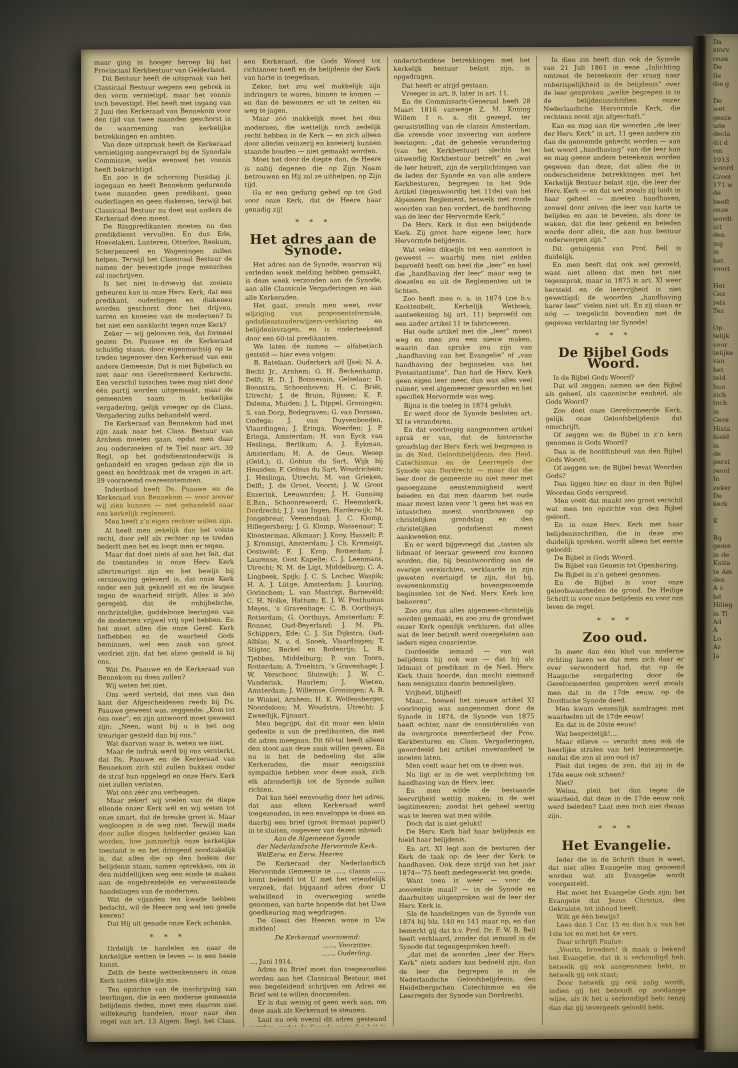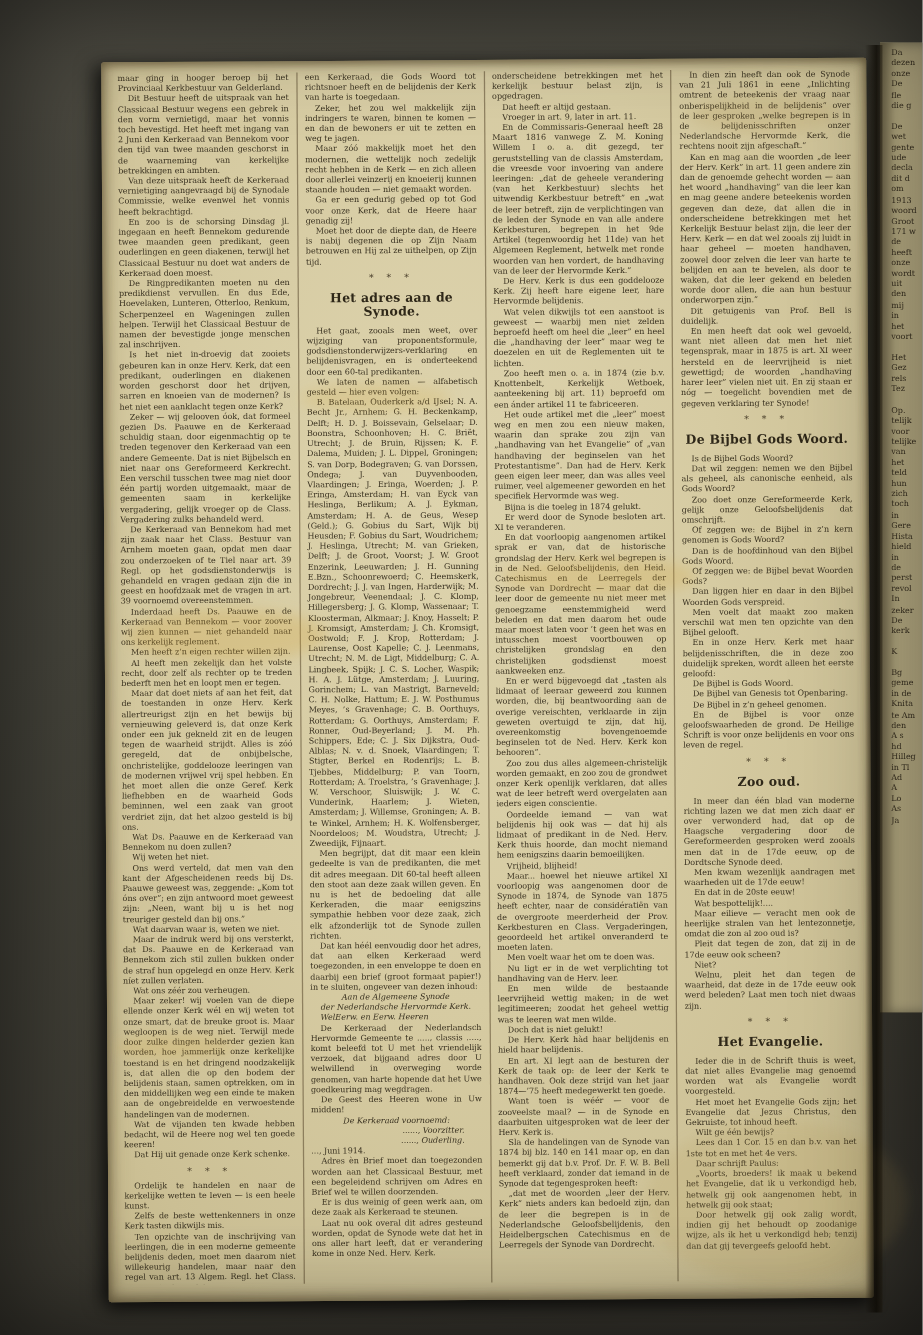--- a/index.html
+++ b/index.html
@@ -24,30 +24,30 @@
     text-align:justify;text-rendering:optimizeLegibility;
   }
   .col + .col{border-left:1px solid rgba(84,68,40,.55);}
   .blk{margin:0;}
   .p{text-indent:8px;}
   .pn{text-indent:0;}
   .pli{text-indent:8px;font-style:italic;}
   .pci{text-align:center;text-indent:0;font-style:italic;}
   .pri{text-align:right;text-indent:0;font-style:italic;padding-right:14px;}
   .h{
-    text-align:center;text-indent:0;font-weight:bold;font-size:10px;line-height:11px;
+    text-align:center;text-indent:0;font-weight:bold;font-size:13px;line-height:11px;
     margin:7px 0 5px;letter-spacing:.2px;color:#2e2718;
   }
   .sep{text-align:center;text-indent:0;font-size:7.5px;line-height:9px;margin:4px 0 3px;letter-spacing:4px;color:#453a26;}
   .gutter{
     position:absolute;left:692px;top:36px;width:14px;height:1014px;z-index:15;
     background:linear-gradient(90deg,rgba(18,14,6,0) 0%,rgba(18,14,6,.5) 40%,rgba(18,14,6,.78) 65%,rgba(35,28,14,.45) 100%);
   }
   .page2{
-    position:absolute;left:704px;top:34px;width:34px;height:776px;z-index:12;
+    position:absolute;left:704px;top:34px;width:34px;height:1018px;z-index:12;
     background:linear-gradient(90deg,#ad9f74 0%,#c3b78b 35%,#cdc093 100%);
     box-shadow:inset 7px 0 9px rgba(0,0,0,.38);
   }
   .frags{position:absolute;inset:4px 0 4px 9px;overflow:hidden;font-size:6.4px;line-height:8.4px;color:#3b3222;}
   .frag{white-space:nowrap;}
   .stain{position:absolute;border-radius:50%;filter:blur(5px);pointer-events:none;z-index:20;}
   .s1{left:18px;top:438px;width:160px;height:42px;background:rgba(208,164,58,.26);}
   .s2{left:318px;top:398px;width:155px;height:32px;background:rgba(208,164,58,.24);}
   .s3{left:158px;top:258px;width:120px;height:24px;background:rgba(208,164,58,.18);}
   .s4{left:8px;top:778px;width:95px;height:20px;background:rgba(208,164,58,.2);}
@@ -85,24 +85,25 @@
           <div class="blk p">Dat Hij uit genade onze Kerk schenke.</div>
           <div class="blk sep">*  *  *</div>
           <div class="blk p">Ordelijk te handelen en naar de kerkelijke wetten te leven — is een heele kunst.</div>
           <div class="blk p">Zelfs de beste wettenkenners in onze Kerk tasten dikwijls mis.</div>
           <div class="blk p">Ten opzichte van de inschrijving van leerlingen, die in een moderne gemeente belijdenis deden, moet men daarom niet willekeurig handelen, maar naar den regel van art. 13 Algem. Regl. het Class. Bestuur in de zaak kennen.</div>
         </div>
         <div class="col">
           <div class="blk pn">een Kerkeraad, die Gods Woord tot richtsnoer heeft en de belijdenis der Kerk van harte is toegedaan.</div>
           <div class="blk p">Zeker, het zou wel makkelijk zijn indringers te waren, binnen te komen — en dan de bewoners er uit te zetten en weg te jagen.</div>
           <div class="blk p">Maar zóó makkelijk moet het den modernen, die wettelijk noch zedelijk recht hebben in de Kerk — en zich alleen door allerlei veinzerij en knoeierij kunnen staande houden — niet gemaakt worden.</div>
+          <div class="blk p">Moet het door de diepte dan, de Heere is nabij degenen die op Zijn Naam betrouwen en Hij zal ze uithelpen, op Zijn tijd.</div>
           <div class="blk p">Ga er een gedurig gebed op tot God voor onze Kerk, dat de Heere haar genadig zij!</div>
-          <div class="blk p">Moet het door de diepte dan, de Heere is nabij degenen die op Zijn Naam betrouwen en Hij zal ze uithelpen, op Zijn tijd.</div>
           <div class="blk sep">*  *  *</div>
           <div class="blk h">Het adres aan de Synode.</div>
+          <div class="blk p">Het adres aan de Synode, waarvan wij verleden week melding hebben gemaakt, is deze week verzonden aan de Synode, aan alle Classicale Vergaderingen en aan alle Kerkeraden.</div>
           <div class="blk p">Het gaat, zooals men weet, over wijziging van proponentsformule, godsdienstonderwijzers-verklaring en belijdenisvragen, en is onderteekend door een 60-tal predikanten.</div>
           <div class="blk p">We laten de namen — alfabetisch gesteld — hier even volgen:</div>
           <div class="blk p">B. Batelaan, Ouderkerk a/d IJsel; N. A. Becht Jr., Arnhem; G. H. Beckenkamp, Delft; H. D. J. Boissevain, Gelselaar; D. Boonstra, Schoonhoven; H. C. Briët, Utrecht; J. de Bruin, Rijssen; K. F. Dalema, Muiden; J. L. Dippel, Groningen; S. van Dorp, Bodegraven; G. van Dorssen, Ondega; J. van Duyvenbooden, Vlaardingen; J. Eringa, Woerden; J. P. Eringa, Amsterdam; H. van Eyck van Heslinga, Berlikum; A. J. Eykman, Amsterdam; H. A. de Geus, Wesep (Geld.); G. Gobius du Sart, Wijk bij Heusden; F. Gobius du Sart, Woudrichem; J. Heslinga, Utrecht; M. van Grieken, Delft; J. de Groot, Voorst; J. W. Groot Enzerink, Leeuwarden; J. H. Gunning E.Bzn., Schoonrewoerd; C. Heemskerk, Dordrecht; J. J. van Ingen, Harderwijk; M. Jongebreur, Veenendaal; J. C. Klomp, Hillegersberg; J. G. Klomp, Wassenaar; T. Kloosterman, Alkmaar; J. Knoy, Hasselt; P. J. Kromsigt, Amsterdam; J. Ch. Kromsigt, Oostwold; F. J. Krop, Rotterdam; J. Laurense, Oost Kapelle; C. J. Leenmans, Utrecht; N. M. de Ligt, Middelburg; C. A. Lingbeek, Spijk; J. C. S. Locher, Waspik; H. A. J. Lütge, Amsterdam; J. Luuring, Gorinchem; L. van Mastrigt, Barneveld; C. H. Nolke, Hattum; E. J. W. Posthumus Meyes, ’s Gravenhage; C. B. Oorthuys, Rotterdam; G. Oorthuys, Amsterdam; F. Ronner, Oud-Beyerland; J. M. Ph. Schippers, Ede; C. J. Six Dijkstra, Oud-Alblas; N. v. d. Snoek, Vlaardingen; T. Stigter, Berkel en Rodenrijs; L. B. Tjebbes, Middelburg; P. van Toorn, Rotterdam; A. Troelstra, ’s Gravenhage; J. W. Verschoor, Sluiswijk; J. W. C. Vunderink, Haarlem; J. Wieten, Amsterdam; J. Willemse, Groningen; A. B. te Winkel, Arnhem; H. K. Wolfensberger, Noordeloos; M. Woudstra, Utrecht; J. Zweedijk, Fijnaart.</div>
           <div class="blk p">Men begrijpt, dat dit maar een klein gedeelte is van de predikanten, die met dit adres meegaan. Dit 60-tal heeft alleen den stoot aan deze zaak willen geven. En nu is het de bedoeling dat alle Kerkeraden, die maar eenigszins sympathie hebben voor deze zaak, zich elk afzonderlijk tot de Synode zullen richten.</div>
           <div class="blk p">Dat kan héél eenvoudig door het adres, dat aan elken Kerkeraad werd toegezonden, in een enveloppe te doen en daarbij een brief (groot formaat papier!) in te sluiten, ongeveer van dezen inhoud:</div>
           <div class="blk pci">Aan de Algemeene Synode</div>
           <div class="blk pci">der Nederlandsche Hervormde Kerk.</div>
           <div class="blk pli">WelEerw. en Eerw. Heeren</div>
           <div class="blk p">De Kerkeraad der Nederlandsch Hervormde Gemeente te ....., classis ....., komt beleefd tot U met het vriendelijk verzoek, dat bijgaand adres door U welwillend in overweging worde genomen, van harte hopende dat het Uwe goedkeuring mag wegdragen.</div>
           <div class="blk p">De Geest des Heeren wone in Uw midden!</div>
@@ -112,21 +113,21 @@
           <div class="blk pn">..., Juni 1914.</div>
           <div class="blk p">Adres èn Brief moet dan toegezonden worden aan het Classicaal Bestuur, met een begeleidend schrijven om Adres en Brief wel te willen doorzenden.</div>
           <div class="blk p">Er is dus weinig of geen werk aan, om deze zaak als Kerkeraad te steunen.</div>
           <div class="blk p">Laat nu ook overal dit adres gesteund worden, opdat de Synode wete dat het in ons aller hart leeft, dat er verandering kome in onze Ned. Herv. Kerk.</div>
         </div>
         <div class="col">
           <div class="blk pn">onderscheidene betrekkingen met het kerkelijk bestuur belast zijn, is opgedragen.</div>
           <div class="blk p">Dat heeft er altijd gestaan.</div>
           <div class="blk p">Vroeger in art. 9, later in art. 11.</div>
           <div class="blk p">En de Commissaris-Generaal heeft 28 Maart 1816 vanwege Z. M. Koning Willem I o. a. dit gezegd, ter geruststelling van de classis Amsterdam, die vreesde voor invoering van andere leeringen: „dat de geheele verandering (van het Kerkbestuur) slechts het uitwendig Kerkbestuur betreft” en „wat de leer betreft, zijn de verplichtingen van de leden der Synode en van alle andere Kerkbesturen, begrepen in het 9de Artikel (tegenwoordig het 11de) van het Algemeen Reglement, hetwelk met ronde woorden van hen vordert, de handhaving van de leer der Hervormde Kerk.”</div>
-          <div class="blk p">De Herv. Kerk is dus een goddelooze Kerk. Zij heeft hare eigene leer, hare Hervormde belijdenis.</div>
+          <div class="blk p">De Herv. Kerk is dus een belijdende Kerk. Zij groot hare eigene leer, hare Hervormde belijdenis.</div>
           <div class="blk p">Wat velen dikwijls tot een aanstoot is geweest — waarbij men niet zelden beproefd heeft om heel die „leer” en heel die „handhaving der leer” maar weg te doezelen en uit de Reglementen uit te lichten.</div>
           <div class="blk p">Zoo heeft men o. a. in 1874 (zie b.v. Knottenbelt, Kerkelijk Wetboek, aanteekening bij art. 11) beproefd om een ánder artikel 11 te fabriceeren.</div>
           <div class="blk p">Het oude artikel met die „leer” moest weg en men zou een nieuw maken, waarin dan sprake zou zijn van „handhaving van het Evangelie” of „van handhaving der beginselen van het Protestantisme”. Dan had de Herv. Kerk geen eigen leer meer, dan was alles veel ruimer, veel algemeener geworden en het specifiek Hervormde was weg.</div>
           <div class="blk p">Bijna is die toeleg in 1874 gelukt.</div>
           <div class="blk p">Er werd door de Synode besloten art. XI te veranderen.</div>
           <div class="blk p">En dat voorloopig aangenomen artikel sprak er van, dat de historische grondslag der Herv. Kerk wel begrepen is in de Ned. Geloofsbelijdenis, den Heid. Catechismus en de Leerregels der Synode van Dordrecht — maar dat die leer door de gemeente nu niet meer met genoegzame eenstemmigheid werd beleden en dat men daarom het oude maar moest laten voor ’t geen het was en intusschen moest voortbouwen op christelijken grondslag en den christelijken godsdienst moest aankweeken enz.</div>
           <div class="blk p">En er werd bijgevoegd dat „tasten als lidmaat of leeraar geweerd zou kunnen worden, die, bij beantwoording aan de overige vereischten, verklaarde in zijn geweten overtuigd te zijn, dat hij, overeenkomstig bovengenoemde beginselen tot de Ned. Herv. Kerk kon behooren”.</div>
           <div class="blk p">Zoo zou dus alles algemeen-christelijk worden gemaakt, en zoo zou de grondwet onzer Kerk openlijk verklaren, dat alles wat de leer betreft werd overgelaten aan ieders eigen conscientie.</div>
           <div class="blk p">Oordeelde iemand — van wat belijdenis hij ook was — dat hij als lidmaat of predikant in de Ned. Herv. Kerk thuis hoorde, dan mocht niemand hem eenigszins daarin bemoeilijken.</div>
           <div class="blk p">Vrijheid, blijheid!</div>
@@ -148,21 +149,21 @@
           <div class="blk p">En men heeft dat ook wel gevoeld, want niet alleen dat men het niet tegensprak, maar in 1875 is art. XI weer hersteld en de leervrijheid is niet gewettigd; de woorden „handhaving harer leer” vielen niet uit. En zij staan er nóg — toegelicht bovendien met de gegeven verklaring ter Synode!</div>
           <div class="blk sep">*  *  *</div>
           <div class="blk h">De Bijbel Gods Woord.</div>
           <div class="blk p">Is de Bijbel Gods Woord?</div>
           <div class="blk p">Dat wil zeggen: nemen we den Bijbel als geheel, als canonische eenheid, als Gods Woord?</div>
           <div class="blk p">Zoo doet onze Gereformeerde Kerk, gelijk onze Geloofsbelijdenis dat omschrijft.</div>
           <div class="blk p">Of zeggen we: de Bijbel in z’n kern genomen is Gods Woord?</div>
           <div class="blk p">Dan is de hoofdinhoud van den Bijbel Gods Woord.</div>
           <div class="blk p">Of zeggen we: de Bijbel bevat Woorden Gods?</div>
           <div class="blk p">Dan liggen hier en daar in den Bijbel Woorden Gods verspreid.</div>
-          <div class="blk p">Men voelt dat maakt zoo maken verschil wat men ten opzichte van den Bijbel gelooft.</div>
+          <div class="blk p">Men voelt dat maakt zoo groot verschil wat men ten opzichte van den Bijbel gelooft.</div>
           <div class="blk p">En in onze Herv. Kerk met haar belijdenisschriften, die in deze zoo duidelijk spreken, wordt alleen het eerste geloofd:</div>
           <div class="blk p">De Bijbel is Gods Woord.</div>
           <div class="blk p">De Bijbel van Genesis tot Openbaring.</div>
           <div class="blk p">De Bijbel in z’n geheel genomen.</div>
           <div class="blk p">En de Bijbel is voor onze geloofswaarheden de grond. De Heilige Schrift is voor onze belijdenis en voor ons leven de regel.</div>
           <div class="blk sep">*  *  *</div>
           <div class="blk h">Zoo oud.</div>
           <div class="blk p">In meer dan één blad van moderne richting lazen we dat men zich daar er over verwonderd had, dat op de Haagsche vergadering door de Gereformeerden gesproken werd zooals men dat in de 17de eeuw, op de Dordtsche Synode deed.</div>
           <div class="blk p">Men kwam wezenlijk aandragen met waarheden uit de 17de eeuw!</div>
           <div class="blk p">En dat in de 20ste eeuw!</div>
@@ -188,21 +189,21 @@
     <div class="stain s4"></div>
     <div class="stain s5"></div>
     <div class="stain s6"></div>
   </div>
 
   <div class="gutter"></div>
 
   <div class="page2">
     <div class="frags">
         <div class="frag">Da</div>
-        <div class="frag">dezen</div>
+        <div class="frag">storv</div>
         <div class="frag">onze</div>
         <div class="frag">De</div>
         <div class="frag">fle</div>
         <div class="frag">die g</div>
         <div class="frag">&nbsp;</div>
         <div class="frag">De</div>
         <div class="frag">wet</div>
         <div class="frag">gente</div>
         <div class="frag">ude</div>
         <div class="frag">decla</div>

